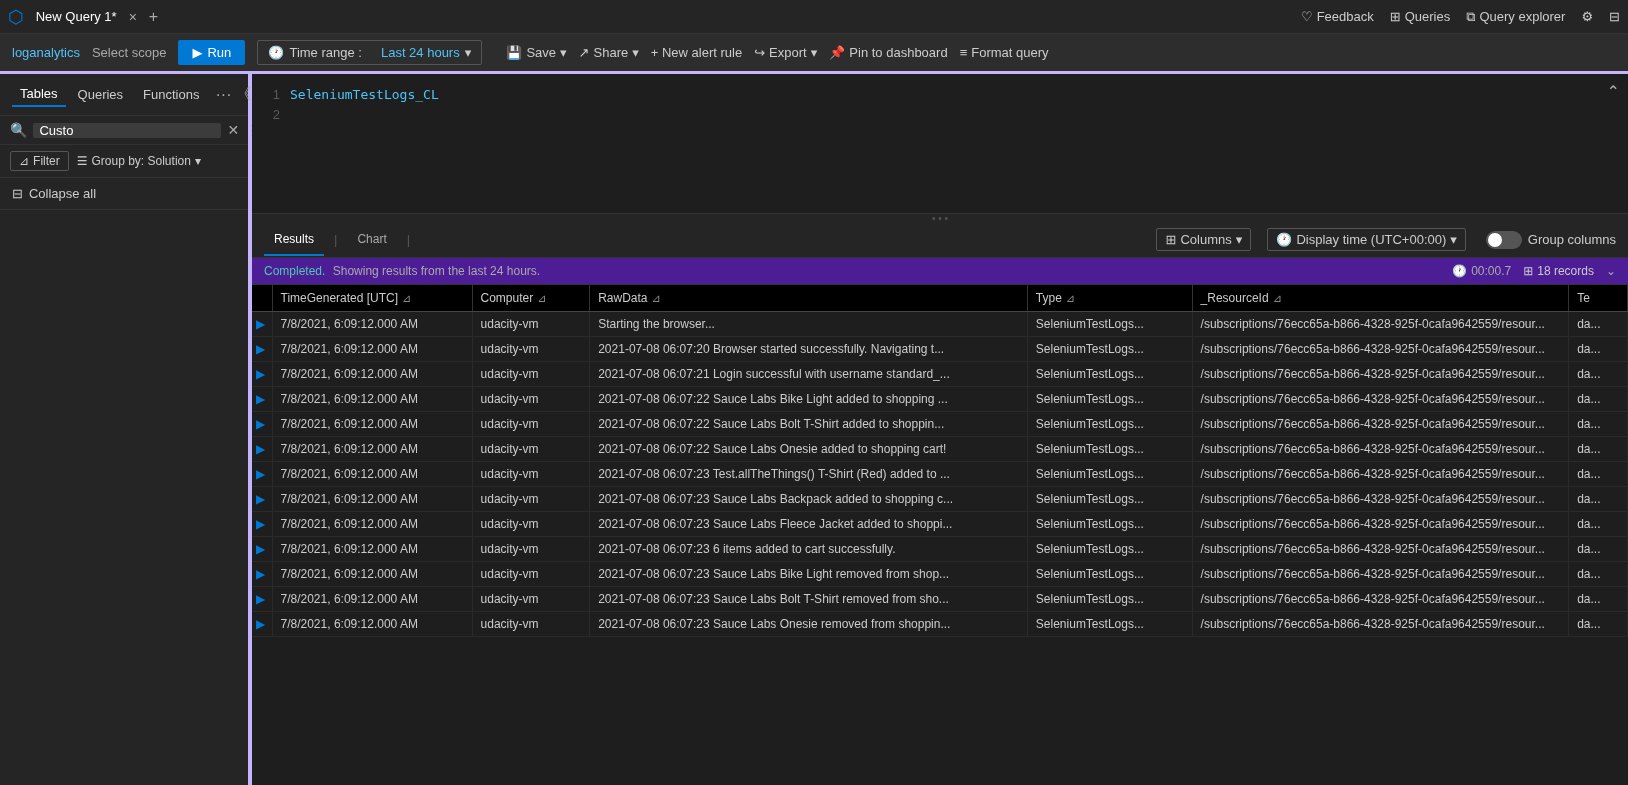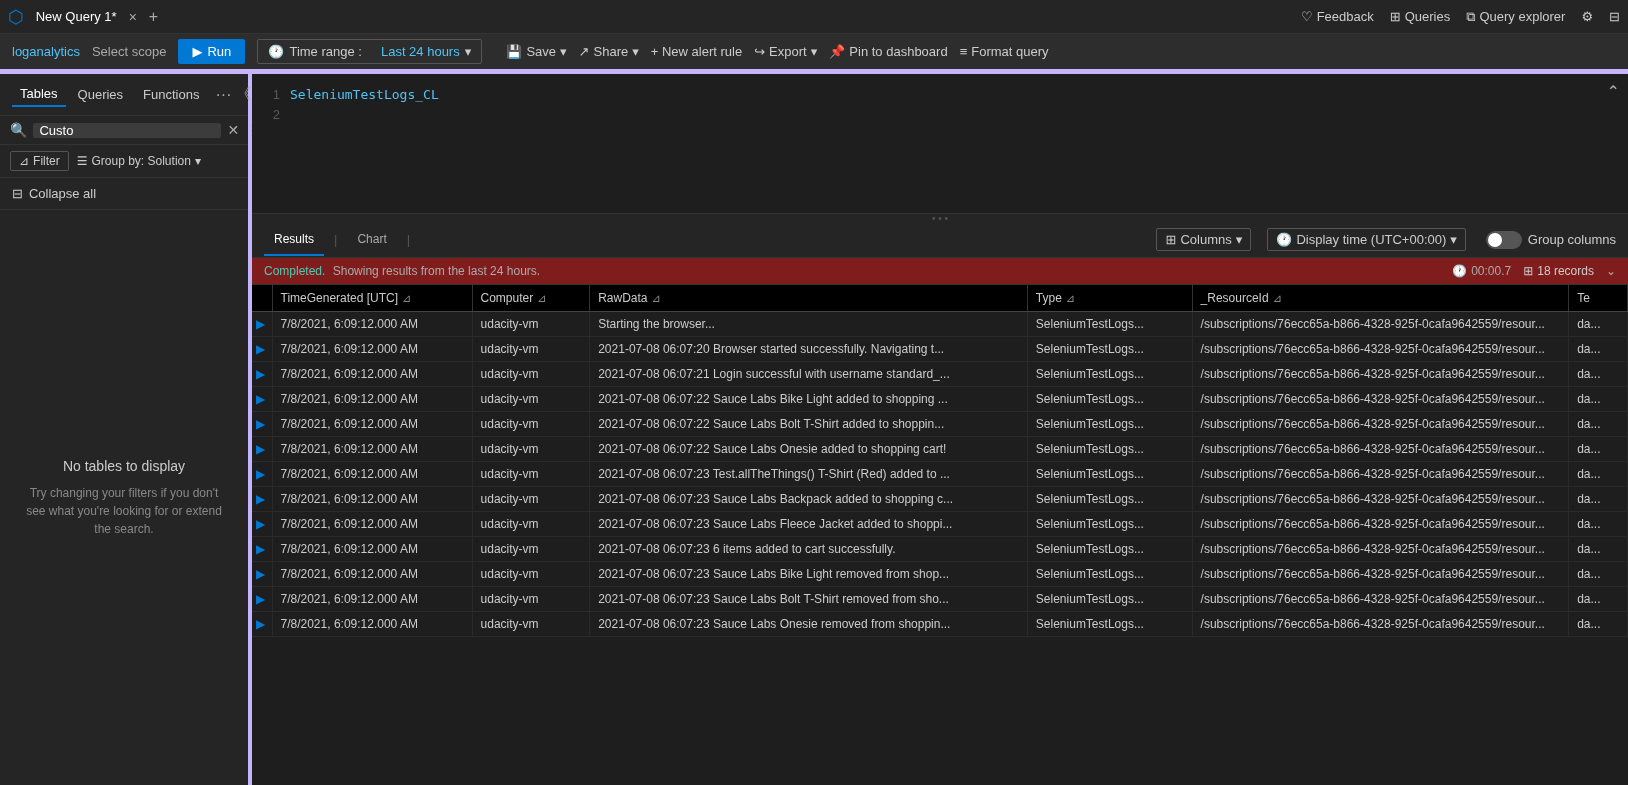--- a/index.html
+++ b/index.html
@@ -13,21 +13,21 @@
     .top-bar-logo { color: #0078d4; font-size: 18px; margin-right: 4px; }
     .top-bar-close { color: #aaa; cursor: pointer; font-size: 14px; margin-left: 4px; }
     .top-bar-add { color: #aaa; cursor: pointer; font-size: 16px; margin-left: 4px; }
     .top-bar-spacer { flex: 1; }
     .top-bar-right { display: flex; align-items: center; gap: 16px; }
     .top-bar-btn { color: #ccc; cursor: pointer; display: flex; align-items: center; gap: 4px; font-size: 13px; }
 
     
     .second-bar {
       display: flex; align-items: center; background: #2d2d2d; height: 40px;
-      border-bottom: 5px solid #c4b5fd; padding: 0 12px; gap: 12px;
+      border-bottom: 3px solid #c4b5fd; padding: 0 12px; gap: 12px;
     }
     .workspace-name { color: #4fc3f7; font-size: 13px; cursor: pointer; }
     .select-scope-btn { color: #aaa; font-size: 13px; cursor: pointer; }
     .run-btn {
       background: #0078d4; color: #fff; border: none; padding: 5px 14px;
       cursor: pointer; font-size: 13px; display: flex; align-items: center; gap: 5px;
       border-radius: 2px;
     }
     .time-range-btn {
       background: transparent; border: 1px solid #555; color: #ccc;
@@ -95,21 +95,21 @@
     .results-tab-sep { color: #555; margin: 0 2px; }
 
     .columns-btn { display: flex; align-items: center; gap: 4px; color: #ccc; cursor: pointer; font-size: 13px; border: 1px solid #555; padding: 3px 8px; border-radius: 2px; }
     .display-time-btn { display: flex; align-items: center; gap: 4px; color: #ccc; cursor: pointer; font-size: 13px; border: 1px solid #555; padding: 3px 8px; border-radius: 2px; }
     .group-cols-toggle { display: flex; align-items: center; gap: 6px; color: #ccc; font-size: 13px; margin-left: 8px; }
     .toggle-switch { width: 36px; height: 18px; background: #555; border-radius: 9px; position: relative; cursor: pointer; }
     .toggle-knob { width: 14px; height: 14px; background: #fff; border-radius: 50%; position: absolute; top: 2px; left: 2px; }
     .results-tabs-spacer { flex: 1; }
 
     .status-bar {
-      background: #7f1d1d; padding: 6px 12px; display: flex; align-items: center;
+      background: #4c1d95; padding: 6px 12px; display: flex; align-items: center;
       justify-content: space-between; border-bottom: 1px solid #333; font-size: 12px;
     }
     .status-completed { color: #4ec9b0; font-weight: 500; }
     .status-text { color: #aaa; margin-left: 4px; }
     .status-right { display: flex; align-items: center; gap: 12px; color: #aaa; font-size: 12px; }
     .records-count { color: #ccc; font-size: 12px; display: flex; align-items: center; gap: 4px; }
 
     
     .table-container { flex: 1; overflow: auto; }
     table { width: 100%; border-collapse: collapse; font-size: 12px; }
@@ -234,24 +234,20 @@
         <span>Group by: Solution</span>
         <span>▾</span>
       </div>
     </div>
 
     <div class="collapse-all">
       <span>⊟</span>
       <span>Collapse all</span>
     </div>
 
-    <div class="no-tables-msg">
-      <div class="title">No tables to display</div>
-      <div class="desc">Try changing your filters if you don't see what you're looking for or extend the search.</div>
-    </div>
   </div>
 
   <div class="right-content">
 
     <div class="query-editor">
       <div class="editor-content">
         <div class="editor-line">
           <span class="line-num">1</span>
           <span class="line-code">SeleniumTestLogs_CL</span>
         </div>

